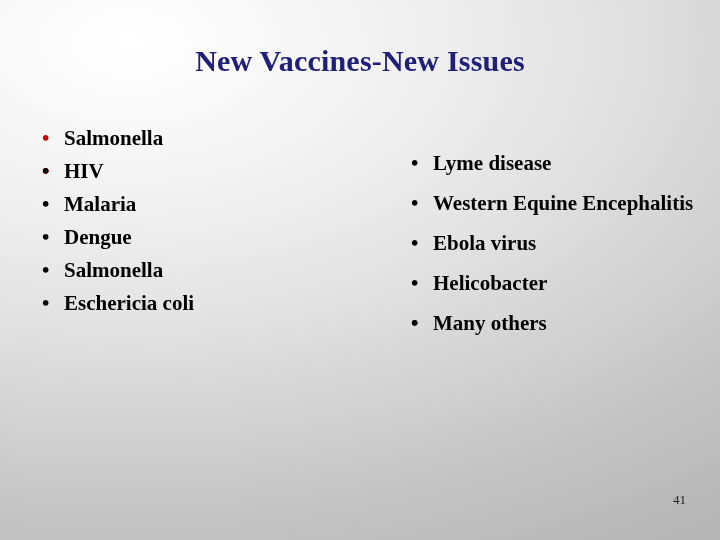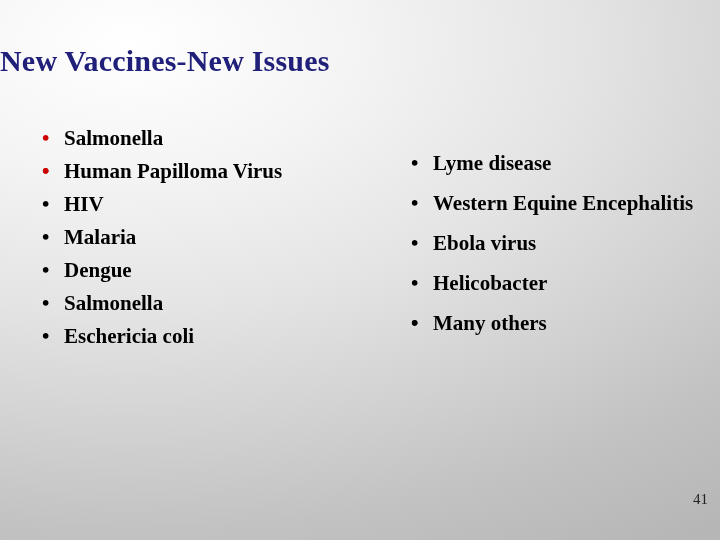--- a/index.html
+++ b/index.html
@@ -18,21 +18,21 @@
     height: 540px;
     box-sizing: border-box;
     background:
       radial-gradient(ellipse 140% 110% at 18% 8%, #ffffff 0%, #f4f4f4 22%, #e4e4e4 45%, #d2d2d2 65%, #c2c2c2 82%, #b6b6b6 100%);
   }
   .title {
     position: absolute;
     top: 44px;
     left: 0;
     width: 720px;
-    text-align: left;
+    text-align: center;
     font-size: 30px;
     font-weight: bold;
     color: #20207a;
     letter-spacing: 0.2px;
   }
   .columns {
     position: absolute;
     top: 122px;
     left: 0;
     width: 720px;
@@ -82,23 +82,23 @@
     color: #cc0000;
   }
   li.red .dot {
     color: #cc0000;
   }
   li.black .dot {
     color: #000000;
   }
   .page-number {
     position: absolute;
-    right: 12px;
+    right: 34px;
     bottom: 32px;
-    font-size: 15px;
+    font-size: 13px;
     color: #222222;
     font-family: "Liberation Serif", serif;
   }
 </style>
 </head>
 <body>
 
 <div class="slide">
 
   <div class="title">New Vaccines-New Issues</div>
@@ -109,21 +109,20 @@
       <ul class="bullets">
         <li class="red">
           <span class="dot">•</span>
           <span>Salmonella</span>
         </li>
         <li class="red">
           <span class="dot">•</span>
         </li>
         <li class="red">
           <span class="dot">•</span>
-          <span>Human Papilloma Virus</span>
         </li>
         <li class="black">
           <span class="dot">•</span>
           <span>HIV</span>
         </li>
         <li class="black">
           <span class="dot">•</span>
           <span>Malaria</span>
         </li>
         <li class="black">

